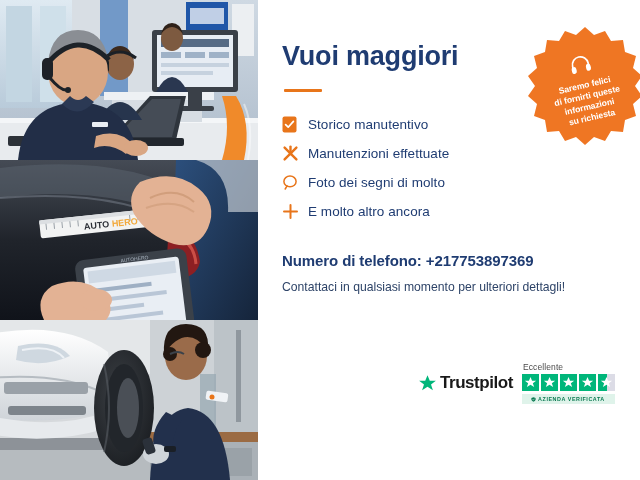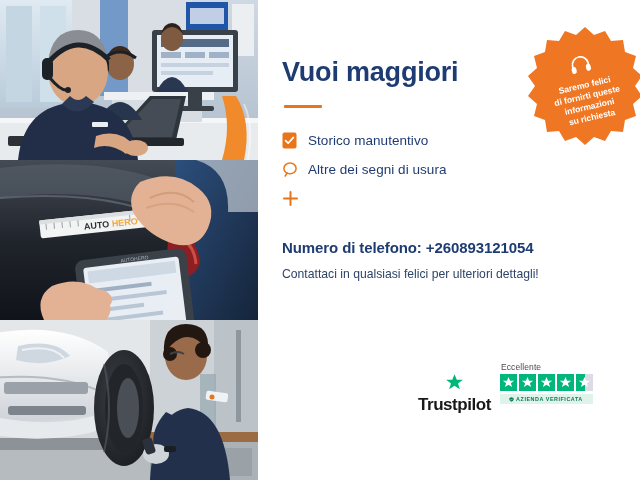--- a/index.html
+++ b/index.html
@@ -31,21 +31,21 @@
     overflow: hidden;
   }
   .photo svg { display: block; width: 258px; height: 160px; }
 
   
   .content {
     position: relative;
     flex: 1 1 auto;
     height: 380px;
     background: #ffffff;
-    padding: 56px 0 0 24px;
+    padding: 40px 0 0 24px;
   }
 
   .headline {
     color: #1f3c72;
     font-size: 27px;
     font-weight: bold;
     line-height: 1.22;
     letter-spacing: -0.2px;
     max-width: 250px;
   }
@@ -103,21 +103,20 @@
     left: 160px;
     top: 362px;
     display: flex;
     align-items: flex-start;
     gap: 9px;
   }
   .tp-brand {
     display: flex; align-items: center;
     gap: 3px;
     margin-top: 11px;
-    flex-direction: column;
   }
   .tp-star-logo { width: 19px; height: 19px; display:block; }
   .tp-wordmark {
     color: #191919;
     font-size: 17px;
     font-weight: bold;
     letter-spacing: -0.45px;
   }
   .tp-rating { display: flex; flex-direction: column; align-items: center; }
   .tp-excellent {
@@ -407,48 +406,62 @@
       <li class="feature-item">
         <span class="feature-icon">
           <svg width="15" height="17" viewBox="0 0 15 17" xmlns="http://www.w3.org/2000/svg">
             <rect x="0.5" y="0.5" width="14" height="16" rx="2" fill="#e8751a"></rect>
             <path d="M3.6 8.6 L6.2 11.2 L11.4 5.4" stroke="#ffffff" stroke-width="1.7" fill="none" stroke-linecap="round" stroke-linejoin="round"></path>
           </svg>
         </span>
         <span class="feature-label">Storico manutentivo</span>
       </li>
 
+      <li class="feature-item">
+        <span class="feature-icon">
+          <svg width="17" height="17" viewBox="0 0 17 17" xmlns="http://www.w3.org/2000/svg">
+            <g stroke="#e8751a" stroke-width="2.4" stroke-linecap="round">
+              <line x1="2.6" y1="2.6" x2="14.4" y2="14.4"></line>
+              <line x1="14.4" y1="2.6" x2="2.6" y2="14.4"></line>
+              <line x1="8.5" y1="1.6" x2="8.5" y2="9"></line>
+            </g>
+            <circle cx="8.5" cy="8.5" r="1.6" fill="#e8751a"></circle>
+          </svg>
+        </span>
+        <span class="feature-label">Manutenzioni effettuate</span>
+      </li>
 
       <li class="feature-item">
         <span class="feature-icon">
           <svg width="17" height="17" viewBox="0 0 17 17" xmlns="http://www.w3.org/2000/svg">
             <ellipse cx="8" cy="7.4" rx="6.1" ry="5.4" fill="none" stroke="#e8751a" stroke-width="1.5"></ellipse>
             <line x1="5.1" y1="11.8" x2="3.2" y2="15" stroke="#e8751a" stroke-width="1.5" stroke-linecap="round"></line>
           </svg>
         </span>
-        <span class="feature-label">Altre dei segni di usura</span>
+        <span class="feature-label">Foto dei segni di molto</span>
       </li>
 
 
       <li class="feature-item">
         <span class="feature-icon">
           <svg width="17" height="17" viewBox="0 0 17 17" xmlns="http://www.w3.org/2000/svg">
             <g stroke="#e8751a" stroke-width="2" stroke-linecap="round">
               <line x1="8.5" y1="2" x2="8.5" y2="15"></line>
               <line x1="2" y1="8.5" x2="15" y2="8.5"></line>
             </g>
           </svg>
         </span>
+        <span class="feature-label">E molto altro ancora</span>
       </li>
     </ul>
 
     <div class="phone-block">
-      <div class="phone-line">Numero di telefono: +260893121054</div>
+      <div class="phone-line">Numero di telefono: +217753897369</div>
       <div class="phone-sub">
-        <span>Contattaci in qualsiasi felici per ulteriori dettagli!</span><br>
+        <span>Contattaci in qualsiasi momento per ulteriori dettagli!</span><br>
       </div>
     </div>
 
     <div class="trustpilot">
       <div class="tp-brand">
         <svg class="tp-star-logo" viewBox="0 0 20 20" xmlns="http://www.w3.org/2000/svg">
           <path d="M10 1.2 L12.4 7.2 L18.8 7.2 L13.7 11 L15.7 17.2 L10 13.4 L4.3 17.2 L6.3 11 L1.2 7.2 L7.6 7.2 Z" fill="#00b67a"></path>
         </svg>
         <span class="tp-wordmark">Trustpilot</span>
       </div>

